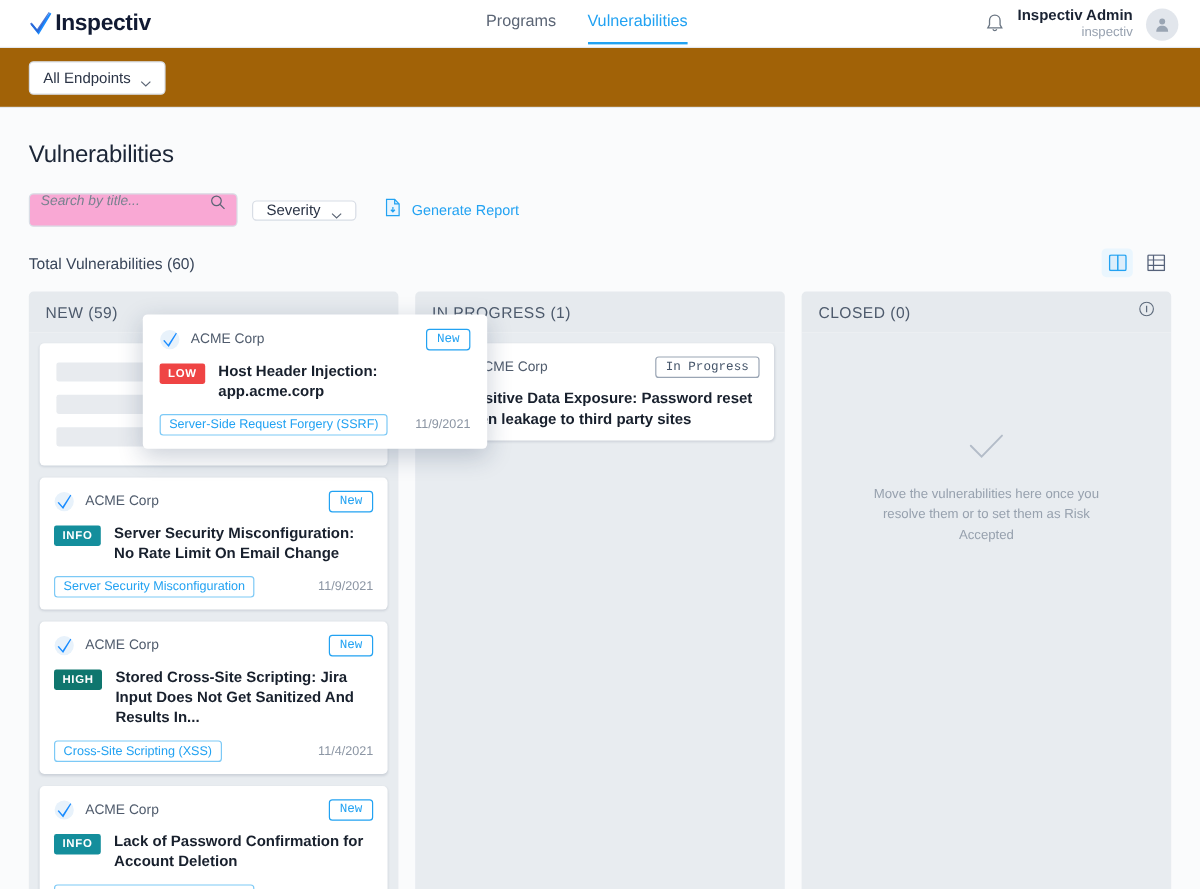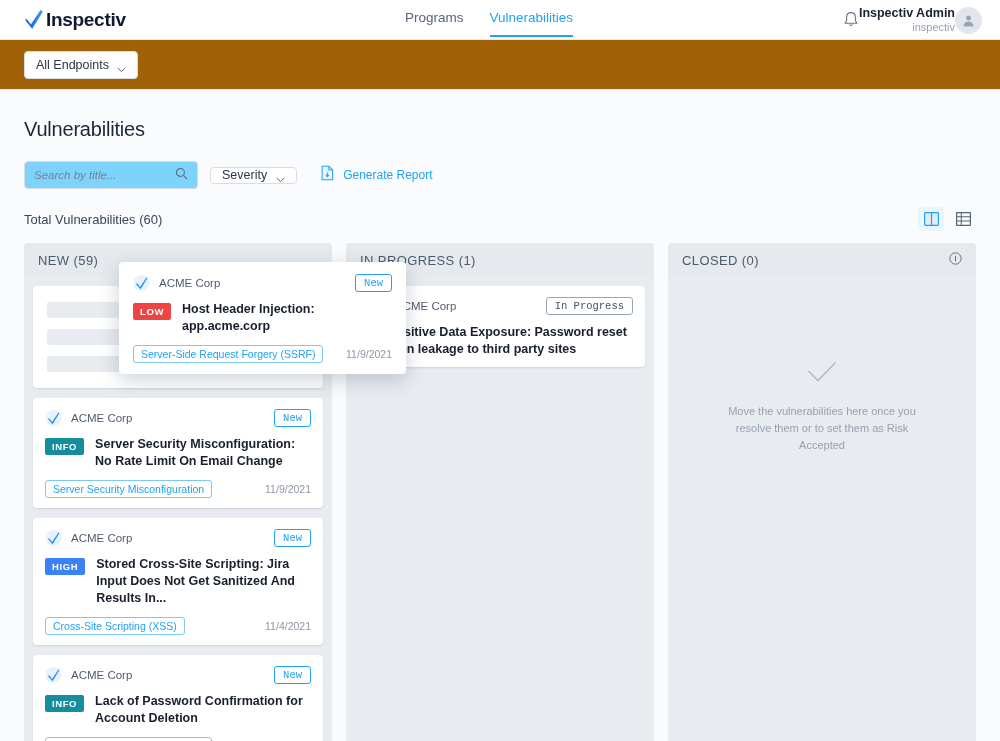--- a/index.html
+++ b/index.html
@@ -31,21 +31,21 @@
     padding-top: 10px;
   }
   .nav-link {
     font-size: 13.5px; color: #5b6575; cursor: pointer;
     padding-bottom: 10px; white-space: nowrap;
   }
   .nav-link.active { color: #22a2f2; border-bottom: 2px solid #22a2f2; }
 
   .user-area {
     position: absolute; right: 18px; top: 0; height: 40px;
-    display: flex; align-items: center; 
+    display: flex; align-items: center; gap: 11px;
   }
   .bell { width: 16px; height: 18px; }
   .user-meta { text-align: right; line-height: 1.15; }
   .user-name { font-size: 12.5px; font-weight: bold; color: #1a2333; }
   .user-org  { font-size: 11px; color: #98a2b0; }
   .avatar {
     width: 27px; height: 27px; border-radius: 50%;
     background: #e2e6ec; display: flex; align-items: center; justify-content: center;
   }
 
@@ -66,21 +66,21 @@
   
   .page { padding: 0 24px; }
   .page-title {
     font-size: 20px; color: #1c2637; font-weight: normal;
     padding-top: 28px; letter-spacing: -0.2px;
   }
 
   .filters { display: flex; align-items: center; gap: 12px; margin-top: 20px; }
   .search-box {
     width: 174px; height: 28px; border: 1px solid #d8dde5; border-radius: 4px;
-    background: #7dd3fc; display: flex; align-items: center;
+    background: #f9a8d4; display: flex; align-items: flex-start;
     padding: 0 9px; justify-content: space-between;
   }
   .search-box input {
     border: 0; outline: 0; font-size: 11.5px; font-style: italic;
     color: #4b5costs; color: #4b5565; width: 132px;
     font-family: "Liberation Sans", sans-serif; background: transparent;
   }
   .search-box input::placeholder { color: #7b8characters; color: #78828f; font-style: italic; }
   .severity-select {
     height: 17px; padding: 0 11px; border: 1px solid #d8dde5; border-radius: 4px;
@@ -128,21 +128,21 @@
     border-radius: 3px; padding: 2px 8px; background: #fff; white-space: nowrap; font-family: Liberation Mono, monospace;
   }
   .status-chip.progress { color: #45556a; border-color: #9aa5b4; }
 
   .card-mid { display: flex; align-items: flex-start; gap: 11px; }
   .sev {
     font-size: 9.5px; color: #fff; font-weight: bold; letter-spacing: 0.6px;
     padding: 3px 7px; border-radius: 2px; margin-top: 2px; flex: none;
   }
   .sev.INFO { background: #148e9c; }
-  .sev.HIGH { background: #3b82f6; }
+  .sev.HIGH { background: #0f766e; }
   .sev.LOW  { background: #ef4444; }
   .card-title {
     font-size: 12.5px; color: #18202d; font-weight: bold; line-height: 1.33;
   }
 
   .card-bottom {
     display: flex; align-items: center; justify-content: space-between;
     margin-top: 11px;
   }
   .tag {

